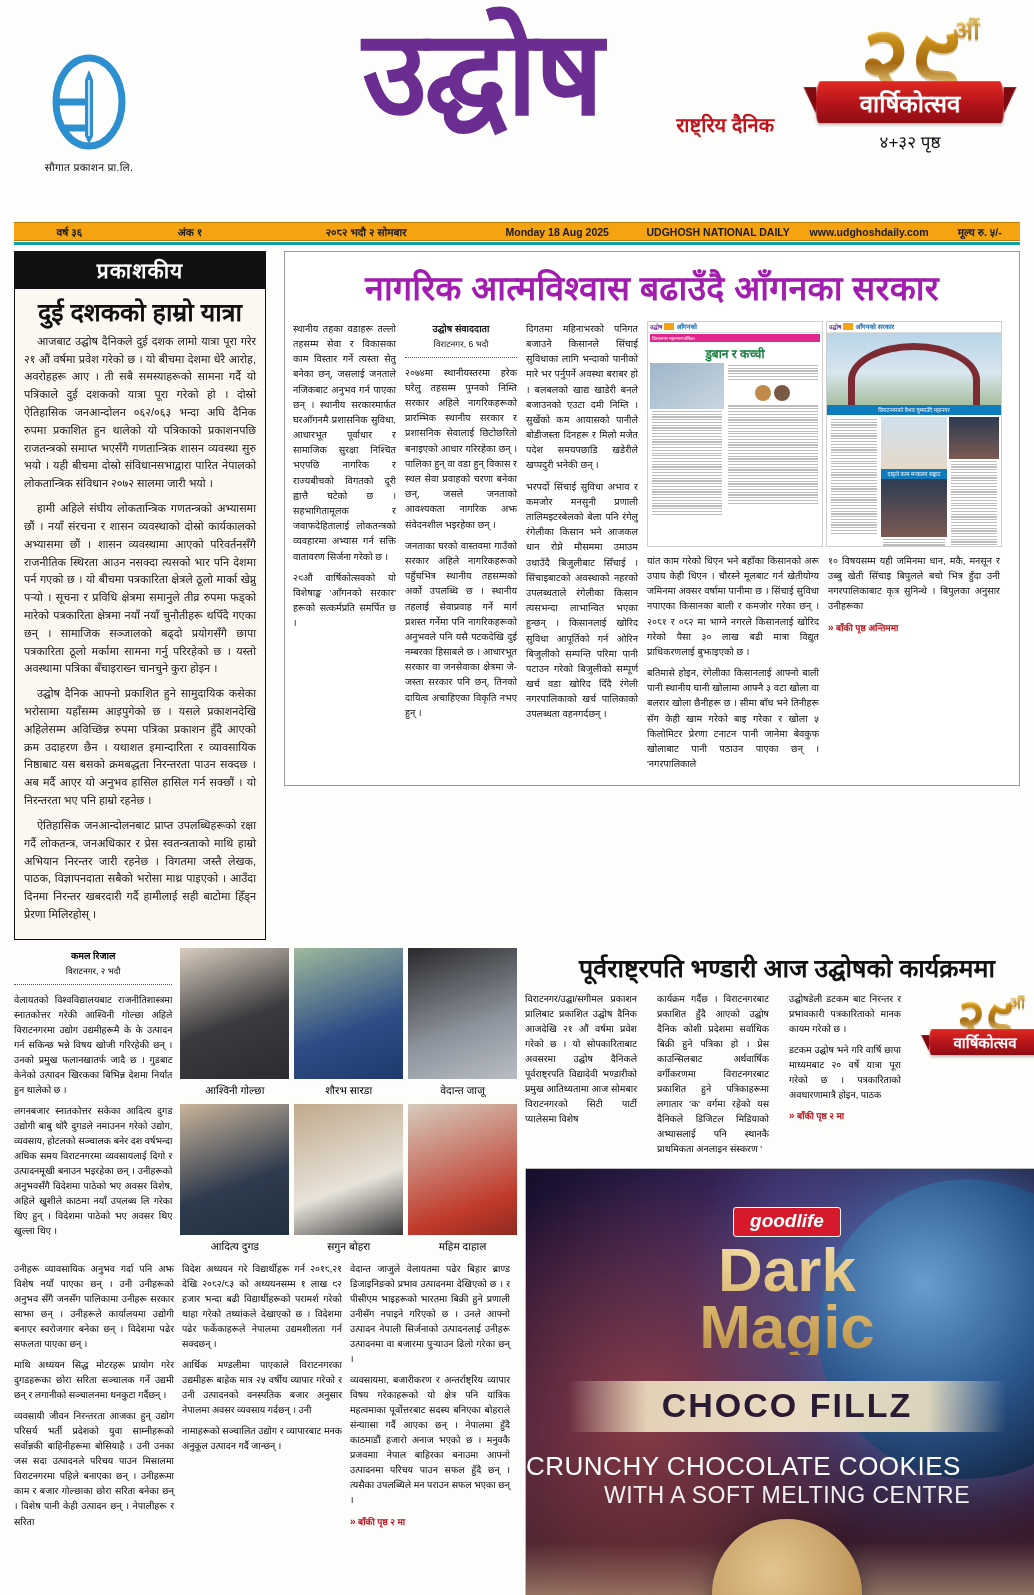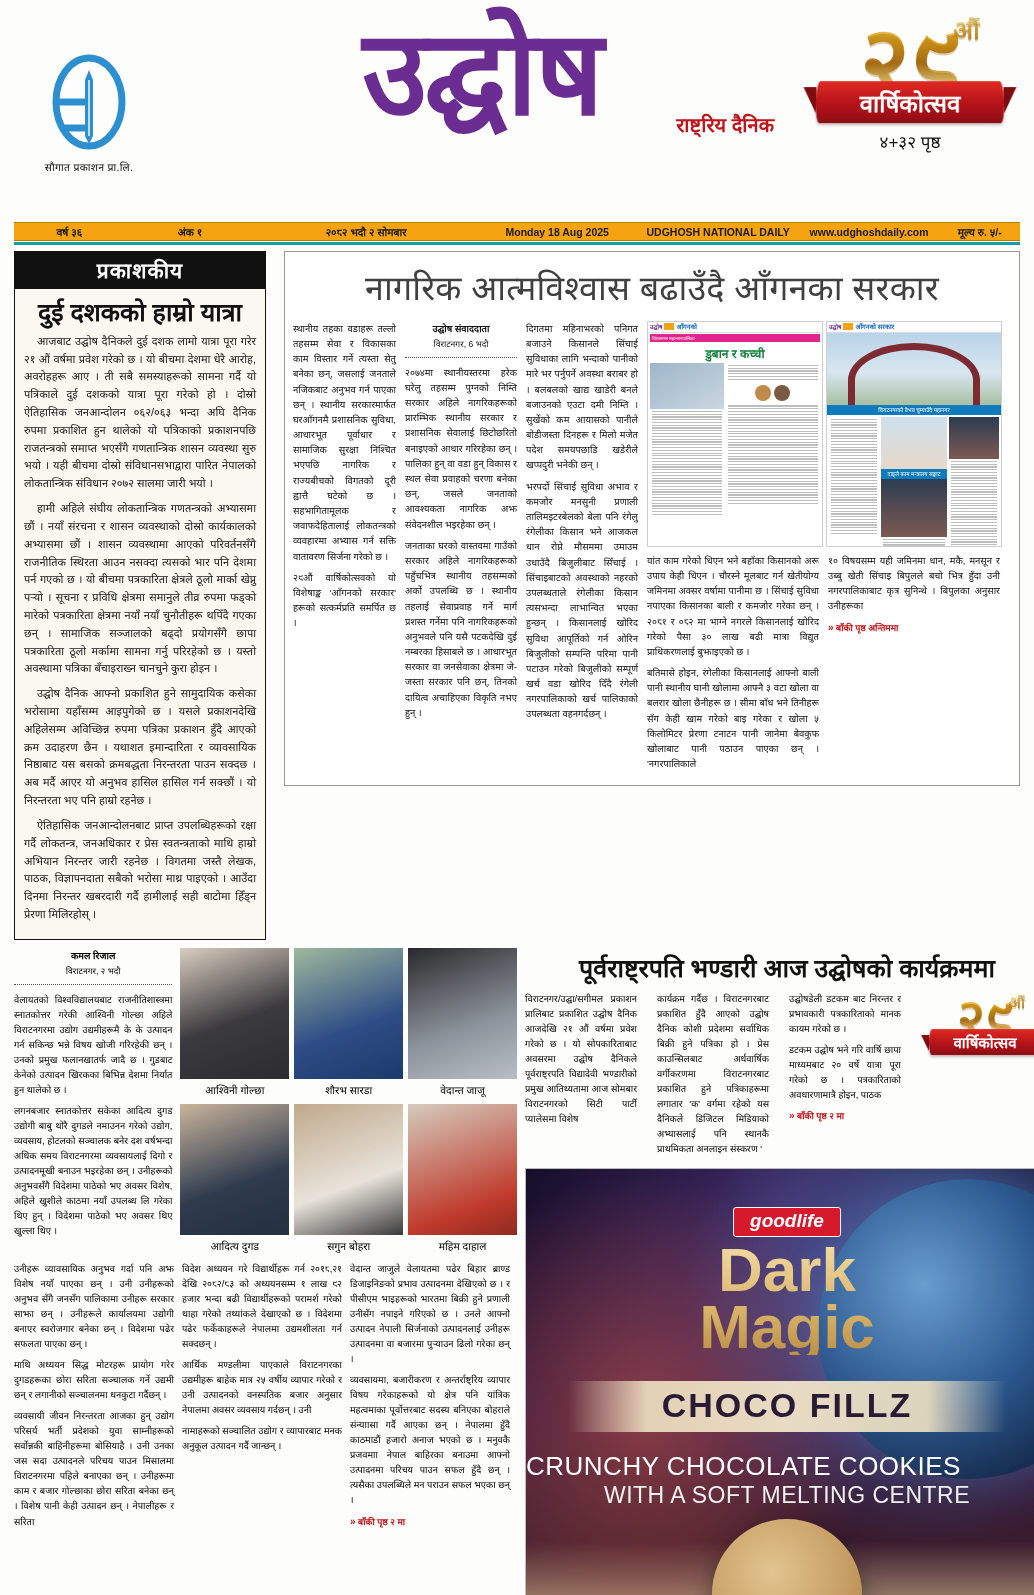--- a/index.html
+++ b/index.html
@@ -178,22 +178,22 @@
     color: #161616;
     text-align: justify;
   }
   .edit-body p { margin-bottom: 7px; text-indent: 13px; }
 
   
   .main-box { border: 1px solid #999; background: #fff; padding: 6px 8px 8px 8px; }
   .main-headline {
     text-align: center;
     font-size: 34px;
-    font-weight: normal;
-    color: #404040;
+    font-weight: bold;
+    color: #a21caf;
     line-height: 1.2;
     padding: 10px 0 12px 0;
     letter-spacing: .2px;
   }
   .main-cols { display: flex; gap: 9px; }
   .mcol { font-size: 9.5px; line-height: 1.6; color: #141414; text-align: justify; }
   .mcol p { margin-bottom: 6px; }
   .mcol.w1 { width: 103px; }
   .mcol.w2 { width: 112px; }
   .mcol.w3 { width: 112px; }

